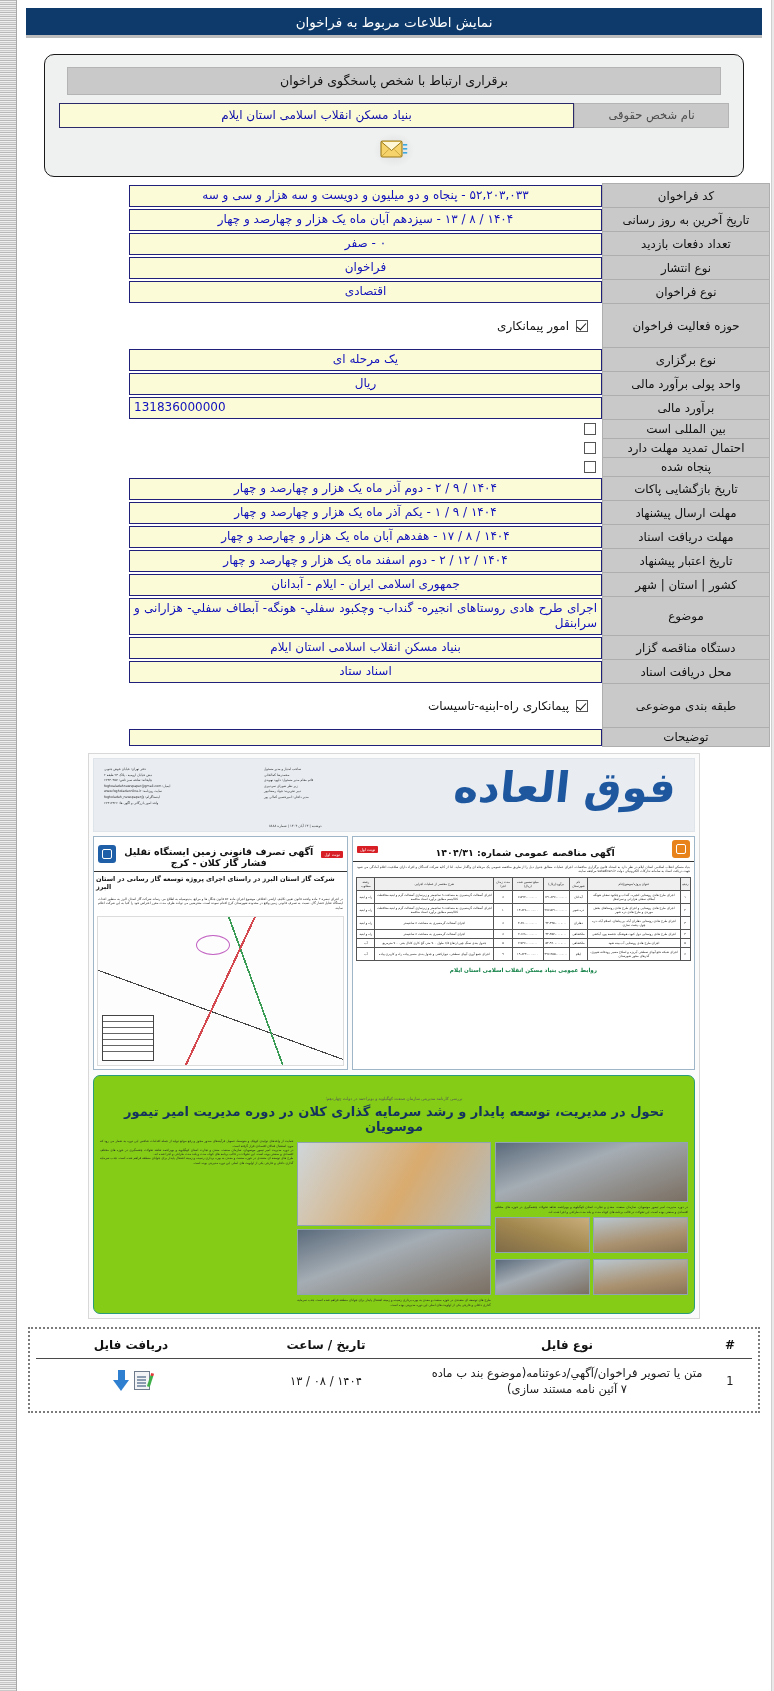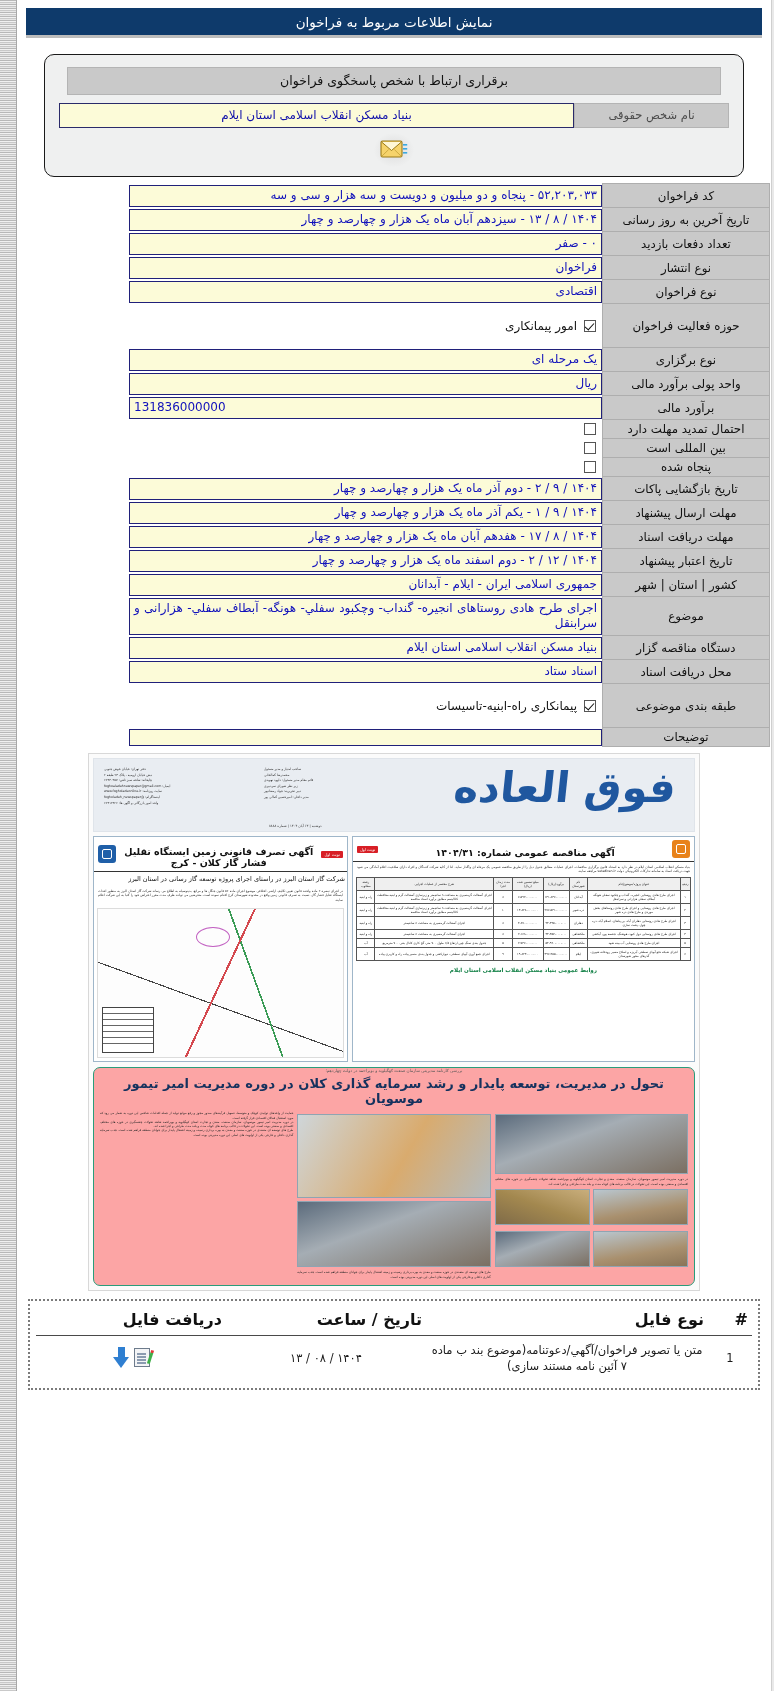--- a/index.html
+++ b/index.html
@@ -128,37 +128,37 @@
   td.valcell {
     background: #ffffff;
     padding: 0 0 0 0;
   }
   .field {
     display: block;
     background: #fcfbd8;
     border: 1px solid #20207a;
     color: #1111bb;
     font-size: 12px;
-    text-align: right;
+    text-align: center;
     padding: 2px 4px 3px 4px;
     margin: 1px 0 1px 110px;
     line-height: 15px;
     min-height: 17px;
     white-space: nowrap;
     overflow: hidden;
   }
   .field.wrap { white-space: normal; text-align: justify; }
   .field.ltr { direction: ltr; text-align: left; }
   .field.blank { color: transparent; }
 
   
   .cbrow {
     display: flex; flex-direction: row; align-items: center;
     justify-content: flex-start;
-    padding: 4px 6px 4px 0;
+    padding: 4px 14px 4px 0;
     gap: 7px;
   }
   .cbrow.tall { min-height: 44px; }
   .cb {
     width: 12px; height: 12px;
     border: 1.4px solid #555;
     background: #ffffff;
     display: inline-block;
     position: relative;
     flex: 0 0 auto;
@@ -245,29 +245,29 @@
     position: absolute; left: 40%; top: 12%;
     width: 34px; height: 20px; border: 1px solid #c261c2; border-radius: 50%;
   }
   .map-legend {
     position: absolute; left: 4px; bottom: 4px; width: 52px; height: 46px;
     border: 0.8px solid #444; background: #fff;
   }
   .map-legend i {
     display: block; height: 6px; border-bottom: .6px solid #666;
   }
-  .small-title { font-size: 6.5px; font-weight: normal; color: #111; text-align: right; padding: 3px 2px; }
+  .small-title { font-size: 6.5px; font-weight: bold; color: #111; text-align: left; padding: 3px 2px; }
 
   
   .article {
     margin-top: 5px;
     border: 1.2px solid #2a9c7a;
     border-radius: 7px;
-    background: #fca5a5;
-    padding: 0 6px 6px 6px;
+    background: #84cc16;
+    padding: 20px 6px 6px 6px;
   }
   .article-kicker { text-align: center; font-size: 4.2px; color: #555; padding-bottom: 2px; }
   .article-headline {
     text-align: center; font-size: 13px; font-weight: bold; color: #15325e;
     padding: 1px 0 5px 0; letter-spacing: -.3px;
   }
   .article-body { display: flex; gap: 4px; }
   .abcol { flex: 1; }
   .abtext { font-size: 3.1px; line-height: 4.3px; color: #262626; text-align: justify; }
   .photo {
@@ -280,22 +280,22 @@
   .photo.excav { background: linear-gradient(200deg,#c9ae7c 0%, #a3884f 50%, #7f6b48 100%); }
 
   
   .files {
     margin: 8px 10px 0 10px;
     border: 2px dotted #7b7b7b;
     padding: 4px 6px 6px 6px;
   }
   table.filetab { width: 100%; border-collapse: collapse; }
   table.filetab th {
-    font-size: 16px; color: #111; font-weight: bold;
-    padding: 5px 4px 6px 4px; text-align: right;
+    font-size: 12px; color: #111; font-weight: bold;
+    padding: 5px 4px 6px 4px; text-align: center;
     border-bottom: 1.6px solid #4a4a4a;
   }
   table.filetab td {
     font-size: 11.5px; color: #1a1a1a; text-align: center;
     padding: 6px 4px 8px 4px; line-height: 16px;
   }
   td.ftype { text-align: center; }
   .dl-icons { display: flex; align-items: center; justify-content: center; gap: 4px; }
   .doc-ico {
     width: 16px; height: 19px; background: #f3f4f6; border: 1px solid #6d7b8c;
@@ -428,29 +428,29 @@
               <div class="field">ریال</div>
             </td>
           </tr>
           <tr>
             <td class="lab">برآورد مالی</td>
             <td class="valcell">
               <div class="field ltr">131836000000</div>
             </td>
           </tr>
           <tr>
-            <td class="lab">احتمال تمدید مهلت دارد</td>
+            <td class="lab">بین المللی است</td>
             <td class="valcell">
               <div class="cbrow cbonly">
                 <span class="cb"></span>
               </div>
             </td>
           </tr>
           <tr>
-            <td class="lab">بین المللی است</td>
+            <td class="lab">احتمال تمدید مهلت دارد</td>
             <td class="valcell">
               <div class="cbrow cbonly">
                 <span class="cb"></span>
               </div>
             </td>
           </tr>
           <tr>
             <td class="lab">پنجاه شده</td>
             <td class="valcell">
               <div class="cbrow cbonly">

